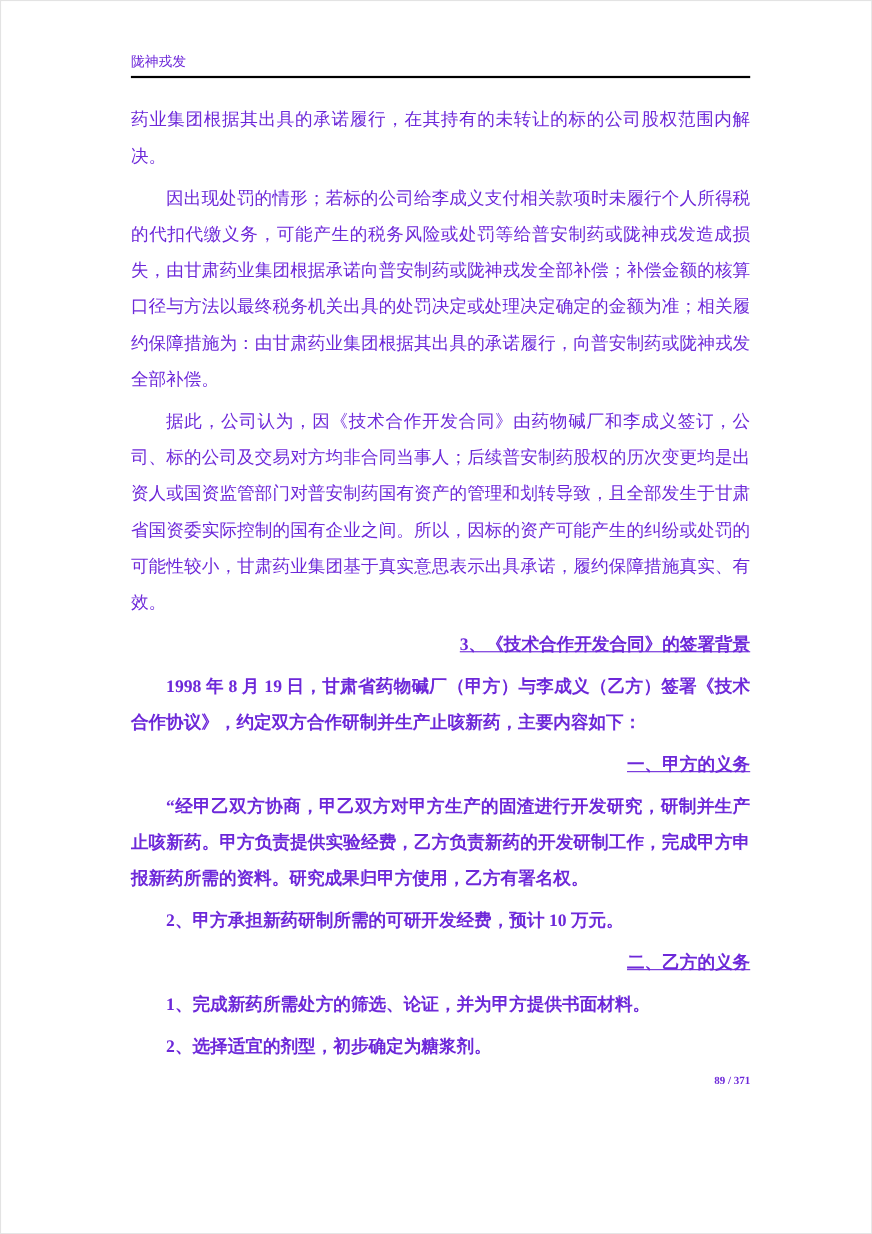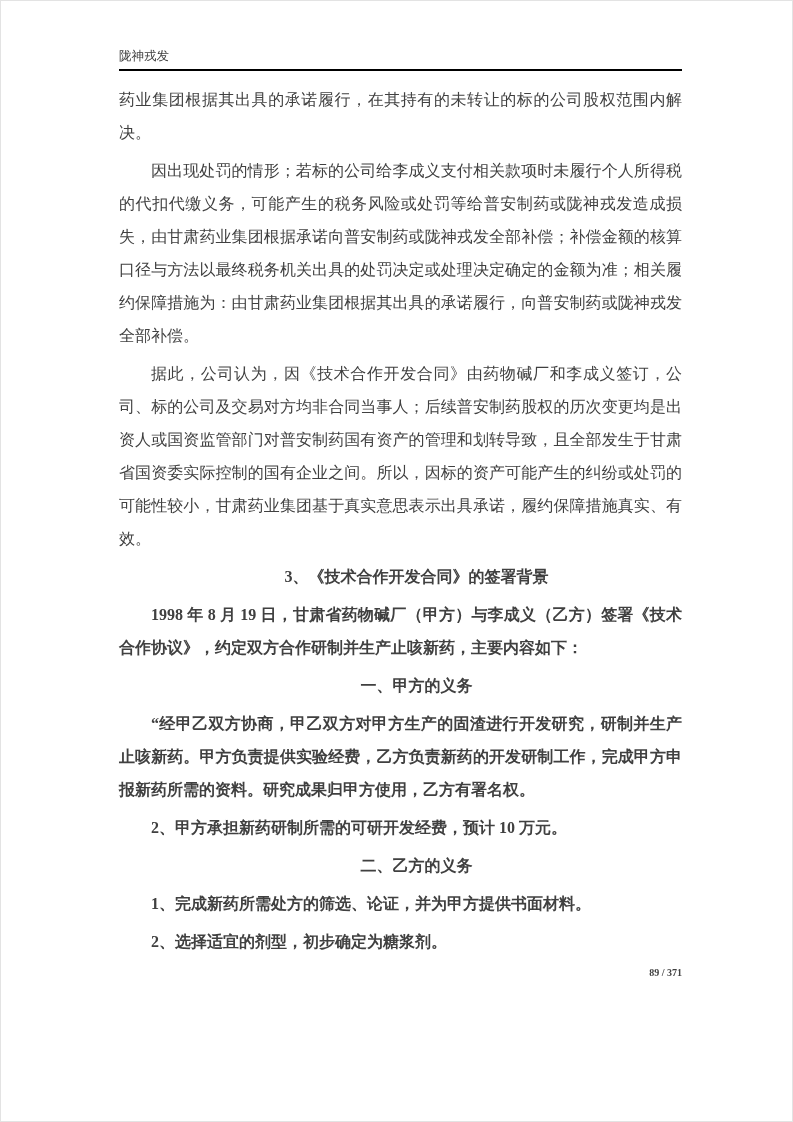--- a/index.html
+++ b/index.html
@@ -6,60 +6,61 @@
     margin: 0;
     padding: 0;
     background: #ffffff;
   }
   .page {
     position: relative;
     width: 793px;
     height: 1122px;
     margin: 0 auto;
     background: #ffffff;
-    color: #404040;
+    color: #6d28d9;
     box-sizing: border-box;
     padding: 46px 110px 0 118px;
     font-family: "Liberation Serif", "DejaVu Serif", serif;
     overflow: hidden;
     border: 1px solid #e3e3e3;
   }
   .doc-header {
     display: flex;
     justify-content: space-between;
     align-items: flex-end;
     font-size: 12.5px;
     line-height: 18px;
     border-bottom: 2px solid #000000;
     padding-bottom: 4px;
   }
   .doc-header .h-left,
   .doc-header .h-right {
     white-space: nowrap;
   }
   .content {
-    margin-top: 12px;
+    margin-top: 22px;
   }
   .content p {
     margin: 0 0 5px 0;
     font-size: 16px;
     line-height: 33px;
     text-align: justify;
     text-justify: inter-ideograph;
     text-indent: 2em;
   }
   .content p.no-indent {
     text-indent: 0;
   }
   .content p.kai {
     font-weight: 700;
   }
   .content p.heading {
     font-weight: 700;
-    text-align: center;
+    text-align: right;
+    text-decoration: underline;
   }
   .doc-footer {
     margin-top: 2px;
     text-align: right;
     font-size: 10px;
     font-weight: 700;
     line-height: 20px;
   }
 </style>
 </head>

